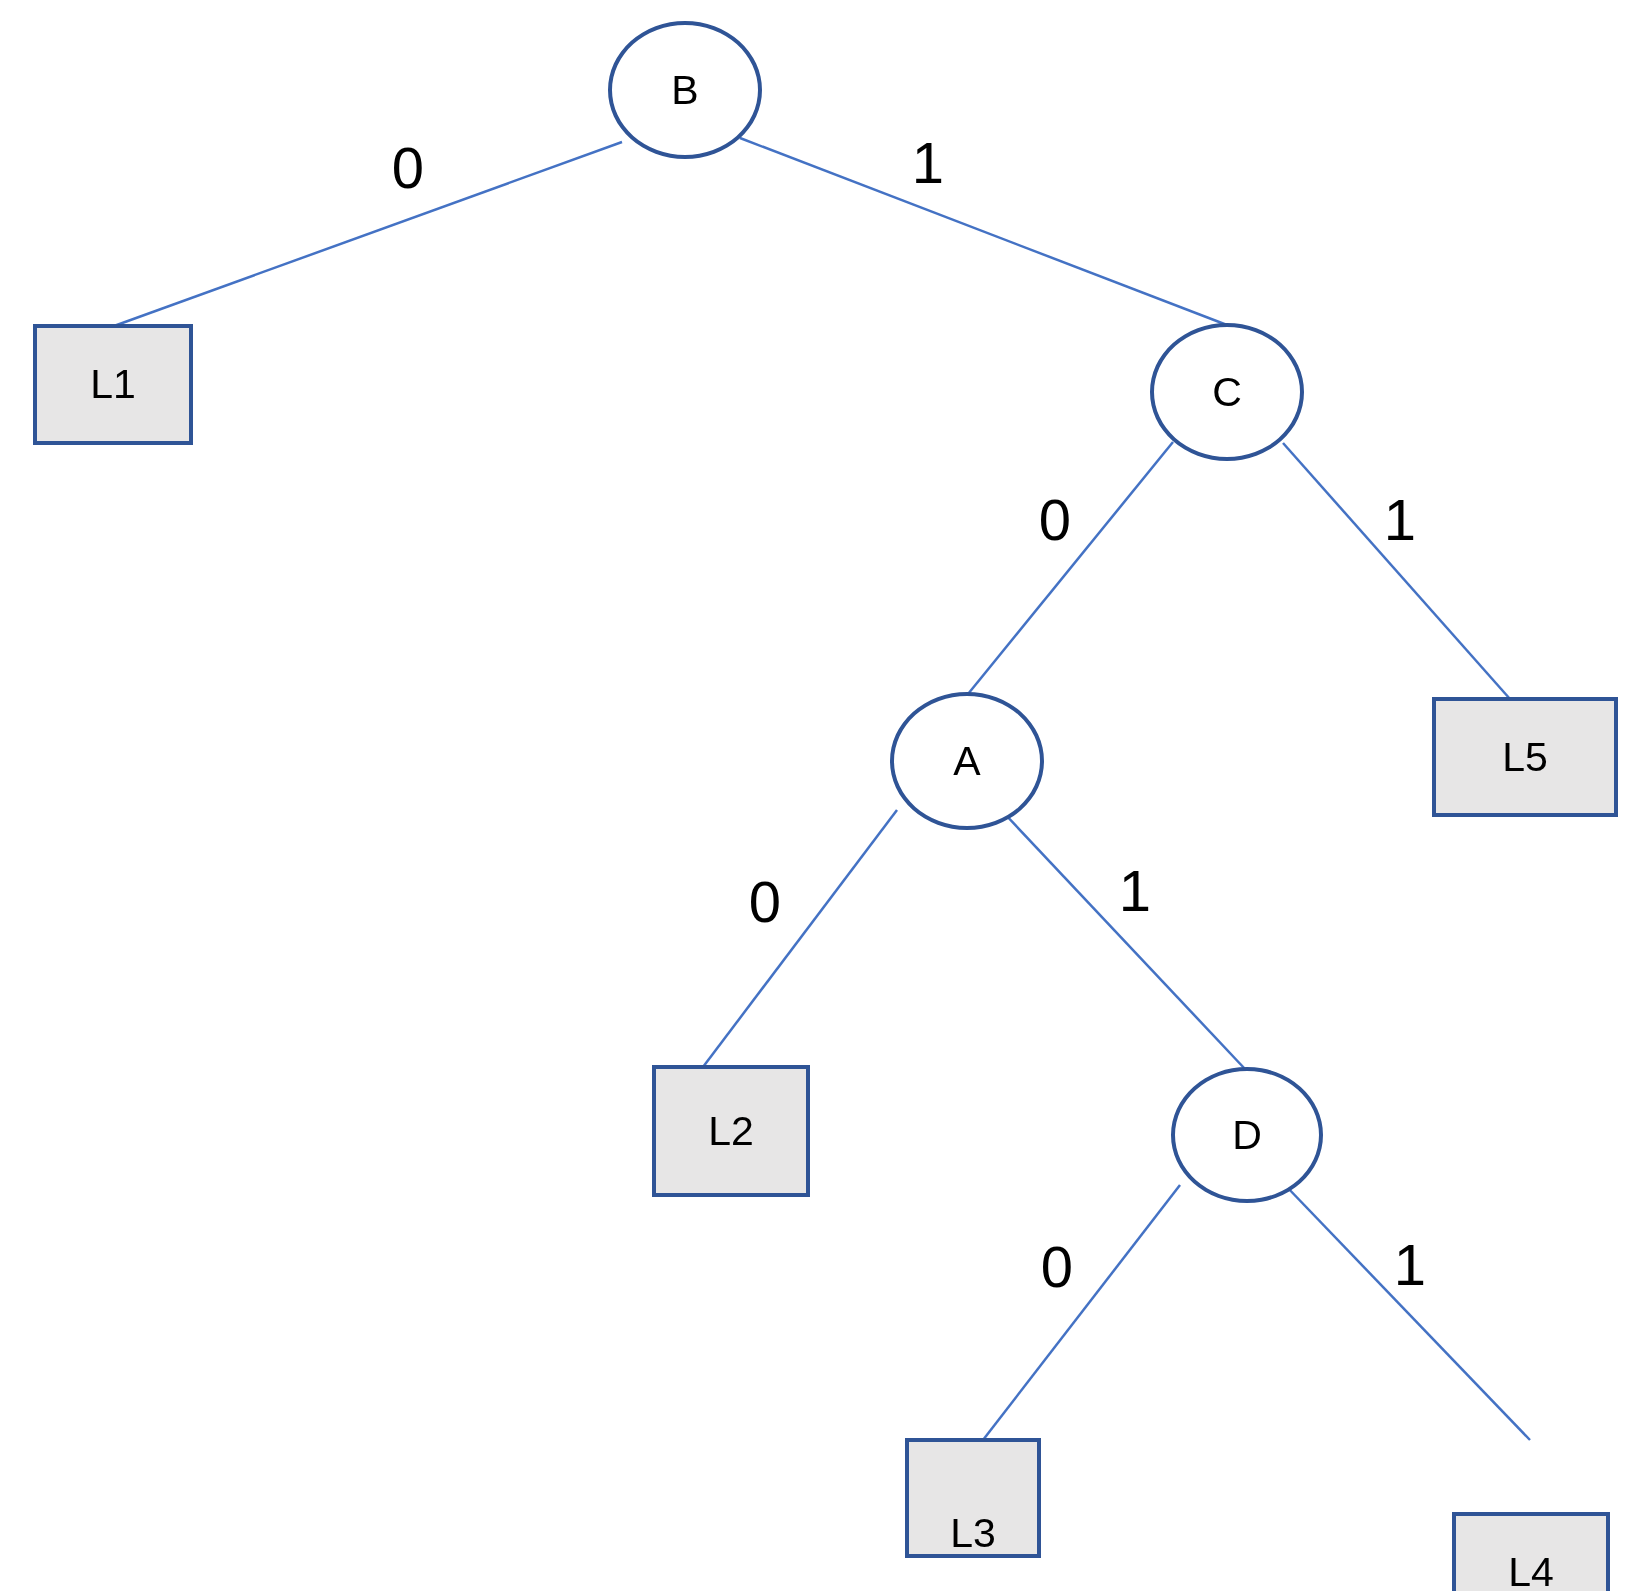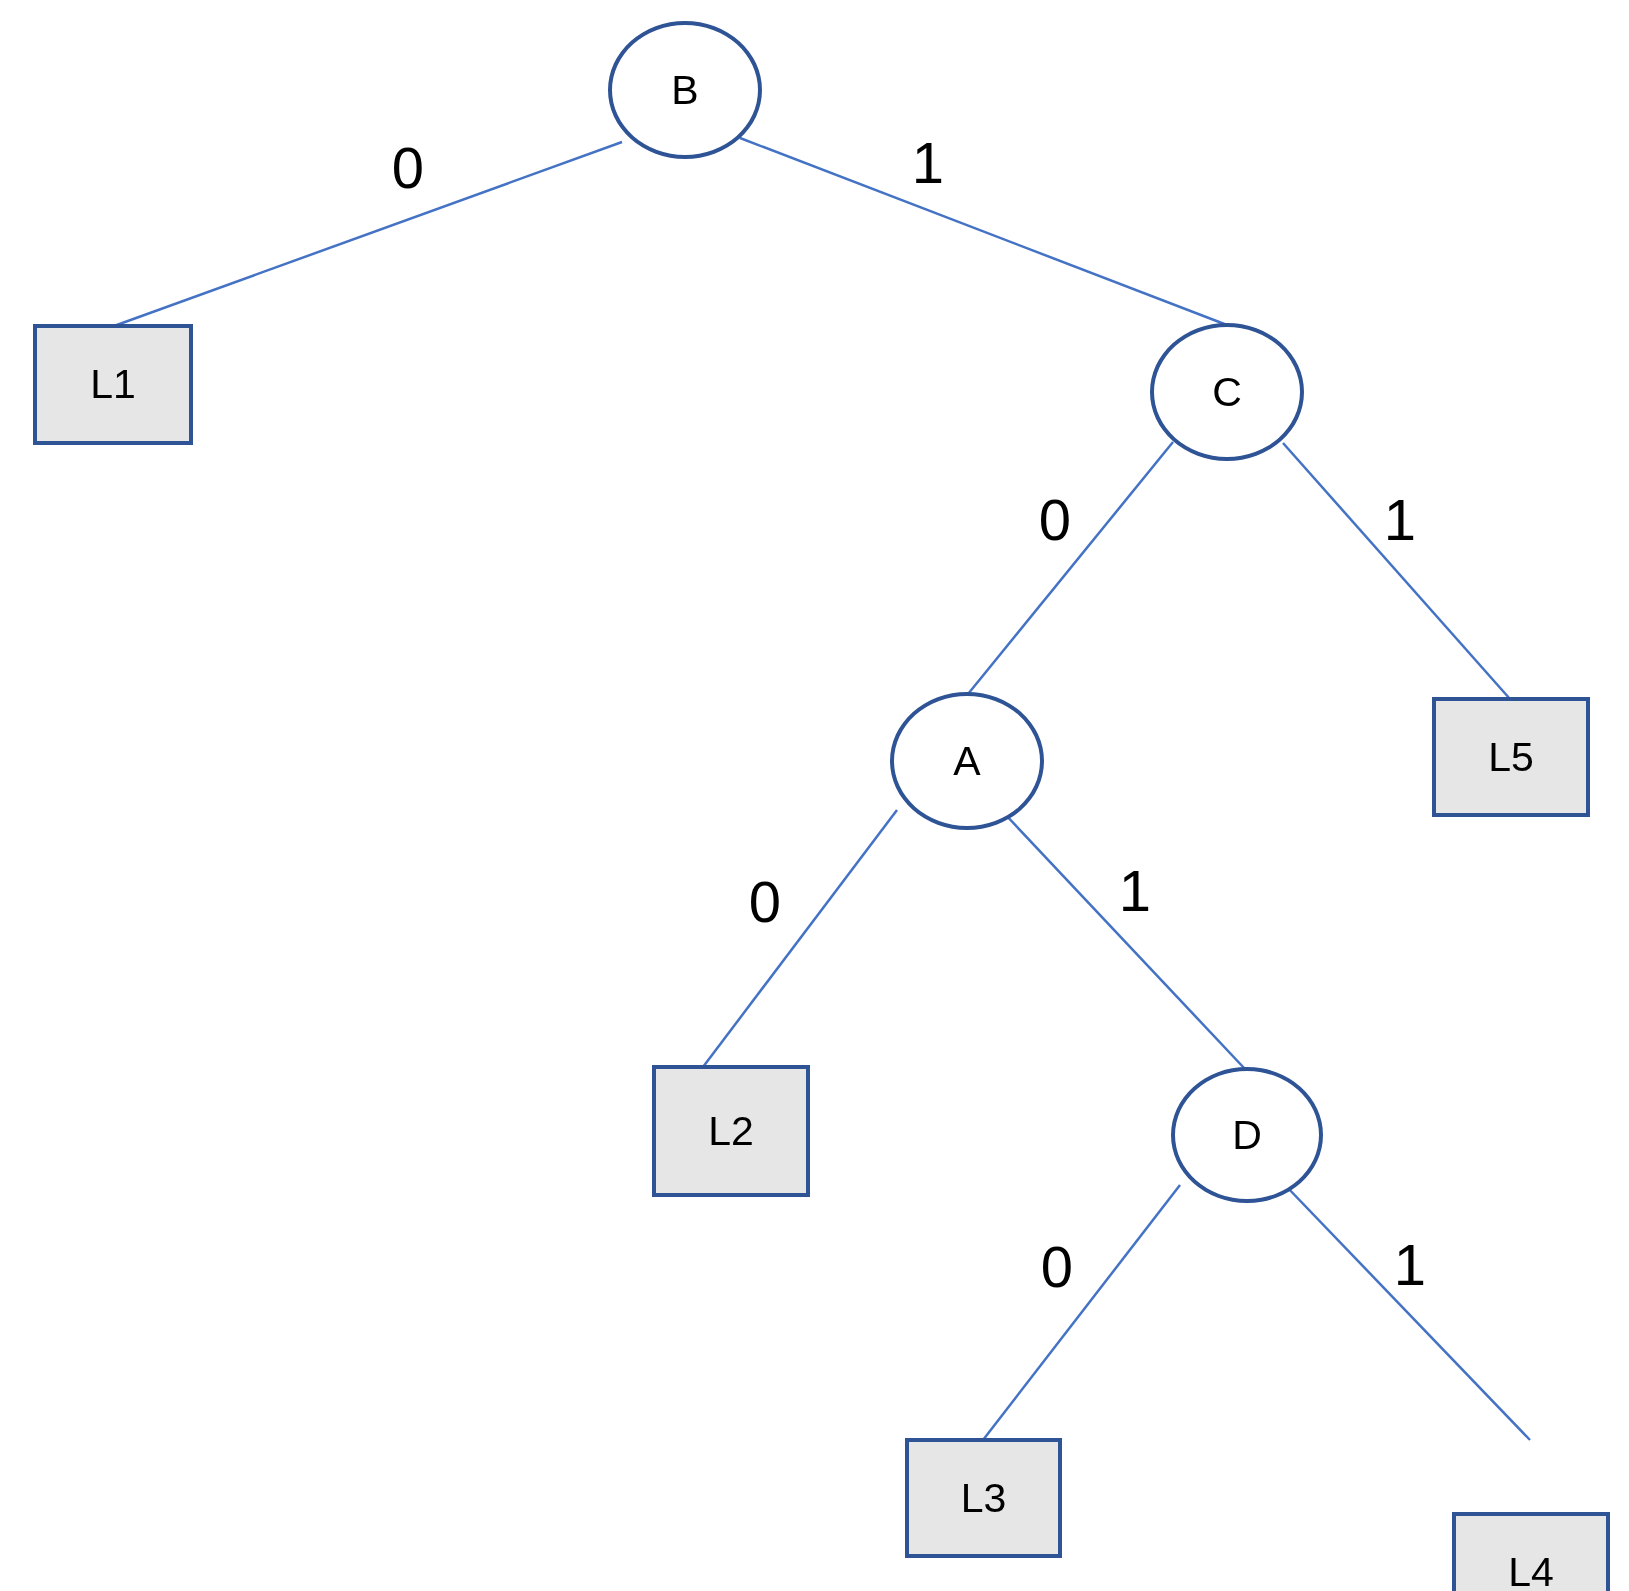--- a/index.html
+++ b/index.html
@@ -84,27 +84,27 @@
       </div>
       <div class="node-circle" style="left: 1171px; top: 1067px; width: 152px; height: 136px;">
         <span class="node-label">D</span>
       </div>
       <div class="node-rect" style="left: 33px; top: 324px; width: 160px; height: 121px; text-align: right;">
         <span class="node-label">L1</span>
       </div>
       <div class="node-rect" style="left: 625px; top: 1065px; width: 158px; height: 132px; margin-left: 27px;">
         <span class="node-label">L2</span>
       </div>
-      <div class="node-rect" style="left: 905px; top: 1438px; width: 157px; height: 120px;">
+      <div class="node-rect" style="left: 905px; top: 1438px; width: 136px; height: 120px; align-items: flex-end;">
         <span class="node-label">L3</span>
       </div>
       <div class="node-rect" style="left: 1452px; top: 1512px; width: 158px; height: 121px;">
         <span class="node-label">L4</span>
       </div>
-      <div class="node-rect" style="left: 1432px; top: 697px; width: 158px; height: 120px;">
+      <div class="node-rect" style="left: 1432px; top: 697px; width: 186px; height: 120px;">
         <span class="node-label">L5</span>
       </div>
       <div class="edge-label" style="left: 408px; top: 168px;">0</div>
       <div class="edge-label" style="left: 928px; top: 163px;">1</div>
       <div class="edge-label" style="left: 1055px; top: 520px;">0</div>
       <div class="edge-label" style="left: 1400px; top: 520px;">1</div>
       <div class="edge-label" style="left: 765px; top: 902px;">0</div>
       <div class="edge-label" style="left: 1135px; top: 891px;">1</div>
       <div class="edge-label" style="left: 1057px; top: 1267px;">0</div>
       <div class="edge-label" style="left: 1410px; top: 1265px;">1</div>

